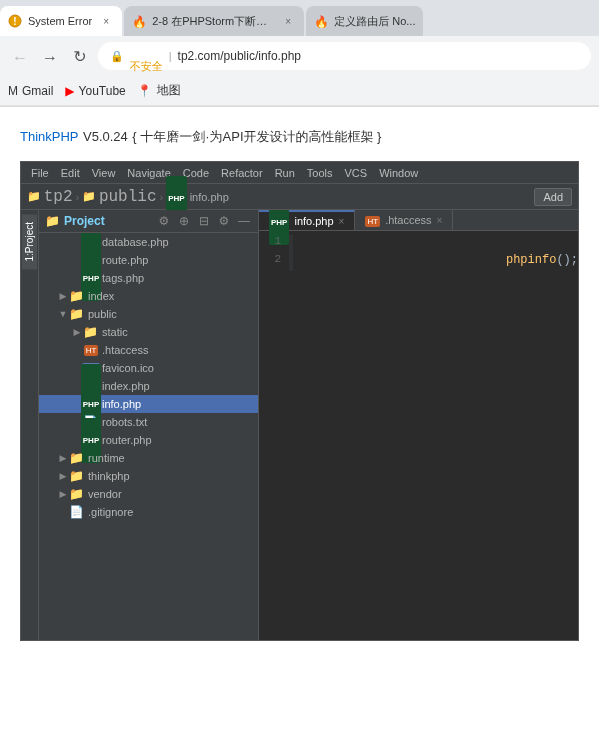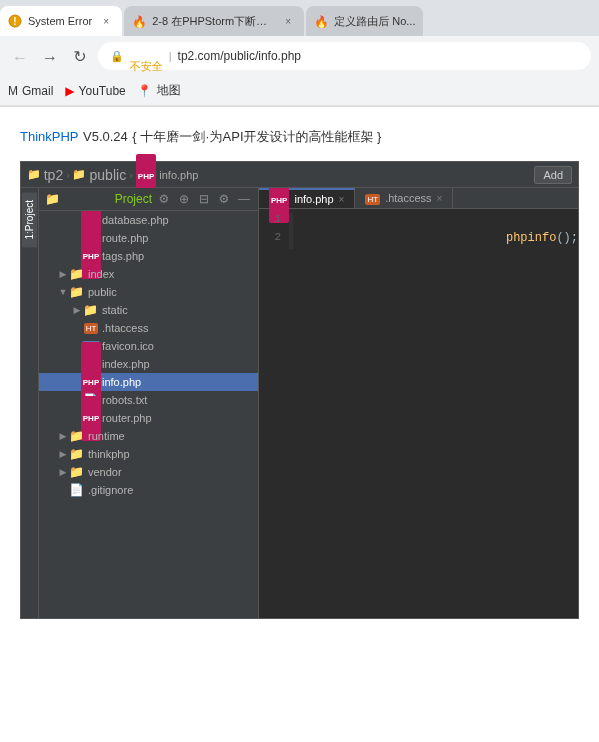--- a/index.html
+++ b/index.html
@@ -42,50 +42,50 @@
     .phpstorm-titlebar-icon { width: 14px; height: 14px; background: #4a4a4a; border: 1px solid #666; display: inline-block; }
     .phpstorm-title-text { font-size: 11px; color: #bbb; }
 
     
     .phpstorm-menu { background: #3c3f41; display: flex; gap: 0; padding: 0 4px; height: 22px; align-items: center; border-bottom: 1px solid #555; }
     .menu-item { color: #bbb; font-size: 11px; padding: 2px 6px; cursor: pointer; }
 
     
     .phpstorm-toolbar { background: #3c3f41; display: flex; align-items: center; padding: 2px 6px; height: 26px; gap: 4px; border-bottom: 1px solid #555; }
     .breadcrumb-bar { display: flex; align-items: center; gap: 3px; font-size: 11px; color: #aaa; flex: 1; }
-    .bc-item { color: #aaa; font-size: 14px; }
+    .bc-item { color: #aaa; font-size: 16px; font-family: Liberation Mono, monospace; }
     .bc-sep { color: #666; }
     .bc-file { color: #aaa; }
     .add-btn { background: #4c5052; color: #ccc; font-size: 11px; padding: 2px 8px; border: 1px solid #666; border-radius: 2px; cursor: pointer; margin-left: auto; }
 
     
     .phpstorm-body { display: flex; height: 430px; }
 
     
     .project-tab-side { width: 18px; background: #3c3f41; display: flex; flex-direction: column; align-items: center; padding-top: 4px; border-right: 1px solid #555; }
     .side-tab { writing-mode: vertical-rl; transform: rotate(180deg); font-size: 10px; color: #aaa; cursor: pointer; padding: 8px 2px; }
     .side-tab.active { color: #fff; background: #4c5052; }
 
     
     .project-panel { width: 220px; background: #3c3f41; display: flex; flex-direction: column; border-right: 1px solid #555; overflow: hidden; }
     .panel-header { display: flex; align-items: center; padding: 3px 6px; background: #3c3f41; border-bottom: 1px solid #555; gap: 4px; }
-    .panel-title { font-size: 12px; color: #84cc16; font-weight: normal; flex: 1; text-align: right; }
+    .panel-title { font-size: 12px; color: #7dd3fc; font-weight: bold; flex: 1; }
     .panel-header-btn { color: #888; font-size: 12px; cursor: pointer; width: 16px; height: 16px; display: flex; align-items: center; justify-content: center; }
 
     
     .file-tree { flex: 1; overflow-y: auto; font-size: 11px; }
     .tree-item { display: flex; align-items: center; padding: 1px 4px; cursor: pointer; color: #b5b5b5; white-space: nowrap; }
     .tree-item.selected { background: #4b6eaf; color: #fff; }
     .tree-item.selected .item-text { color: #fff; }
     .tree-indent { display: inline-block; }
     .tree-arrow { display: inline-block; width: 12px; text-align: center; font-size: 9px; color: #888; }
     .tree-icon { width: 16px; height: 16px; display: inline-flex; align-items: center; justify-content: center; margin-right: 3px; font-size: 10px; }
     .item-text { font-size: 11px; }
 
-    .php-icon { background: #be185d; color: #fff; font-size: 8px; font-weight: bold; padding: 18px 2px; border-radius: 2px; }
+    .php-icon { background: #14532d; color: #fff; font-size: 8px; font-weight: bold; padding: 18px 2px; border-radius: 2px; }
     .folder-icon { color: #d4a843; font-size: 12px; }
     .htaccess-icon { background: #c75b26; color: #fff; font-size: 8px; padding: 1px 2px; border-radius: 2px; }
     .txt-icon { color: #aaa; font-size: 12px; }
     .ico-icon { background: #5b7ab5; color: #fff; font-size: 8px; padding: 1px 2px; border-radius: 2px; }
 
     
     .editor-area { flex: 1; background: #2b2b2b; display: flex; flex-direction: column; overflow: hidden; }
     .editor-tabs { display: flex; background: #3c3f41; border-bottom: 1px solid #555; }
     .editor-tab { display: flex; align-items: center; padding: 3px 10px; font-size: 11px; color: #aaa; cursor: pointer; gap: 5px; border-right: 1px solid #555; }
     .editor-tab.active { background: #2b2b2b; color: #fff; border-top: 2px solid #4b6eaf; }
@@ -170,20 +170,32 @@
 
   <div class="thinkphp-line">
     <a class="thinkphp-link" href="#">ThinkPHP</a>
     <span class="thinkphp-version">V5.0.24</span>
     <span class="thinkphp-version">{ 十年磨一剑·为API开发设计的高性能框架 }</span>
   </div>
 
   <div class="phpstorm-window">
 
 
+    <div class="phpstorm-menu">
+      <span class="menu-item">File</span>
+      <span class="menu-item">Edit</span>
+      <span class="menu-item">View</span>
+      <span class="menu-item">Navigate</span>
+      <span class="menu-item">Code</span>
+      <span class="menu-item">Refactor</span>
+      <span class="menu-item">Run</span>
+      <span class="menu-item">Tools</span>
+      <span class="menu-item">VCS</span>
+      <span class="menu-item">Window</span>
+    </div>
 
     <div class="phpstorm-toolbar">
       <div class="breadcrumb-bar">
         <span style="color:#d4a843;">📁</span>
         <span class="bc-item">tp2</span>
         <span class="bc-sep"> › </span>
         <span style="color:#d4a843;">📁</span>
         <span class="bc-item">public</span>
         <span class="bc-sep"> › </span>
         <span><span class="php-icon">PHP</span></span>

